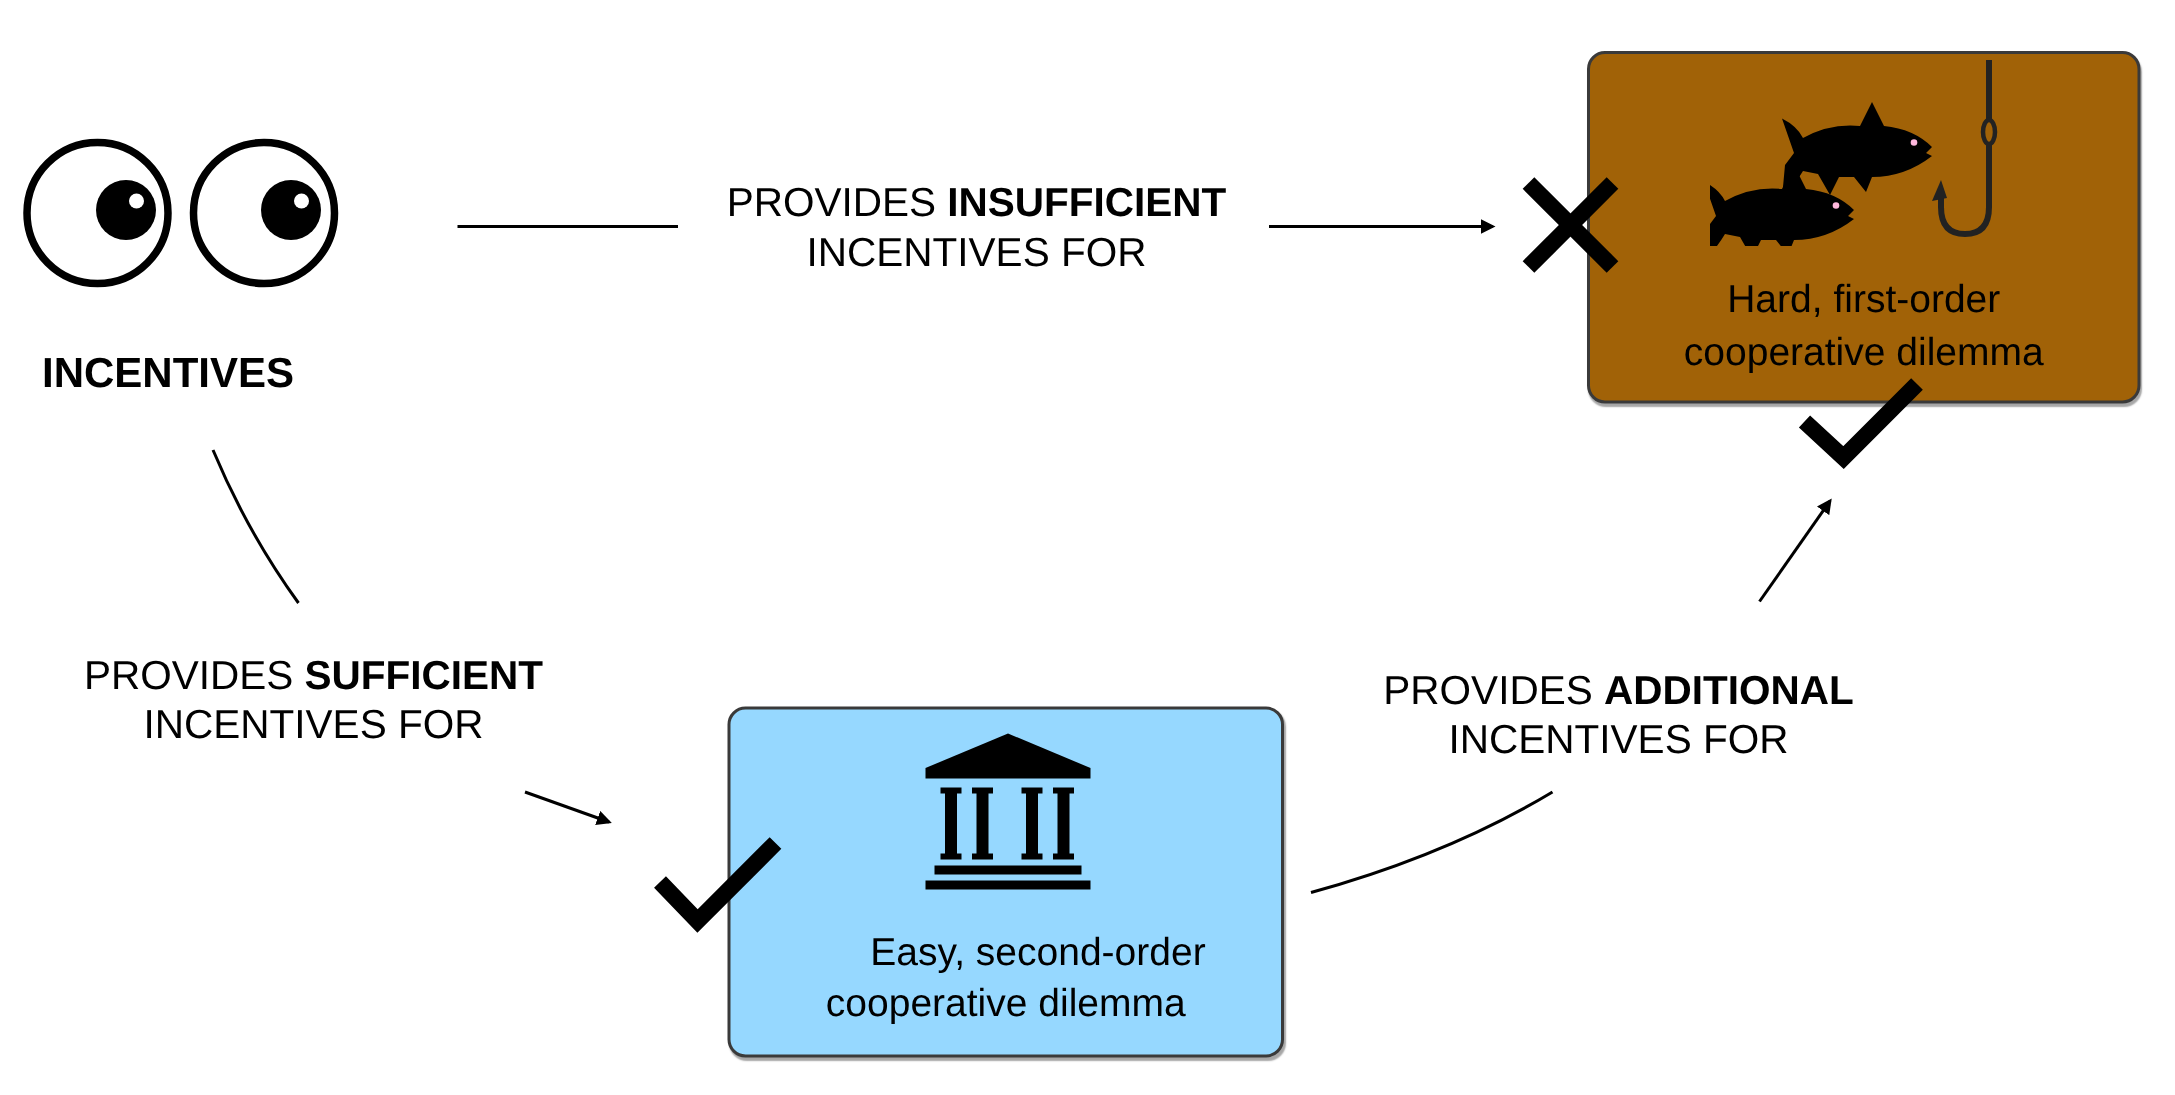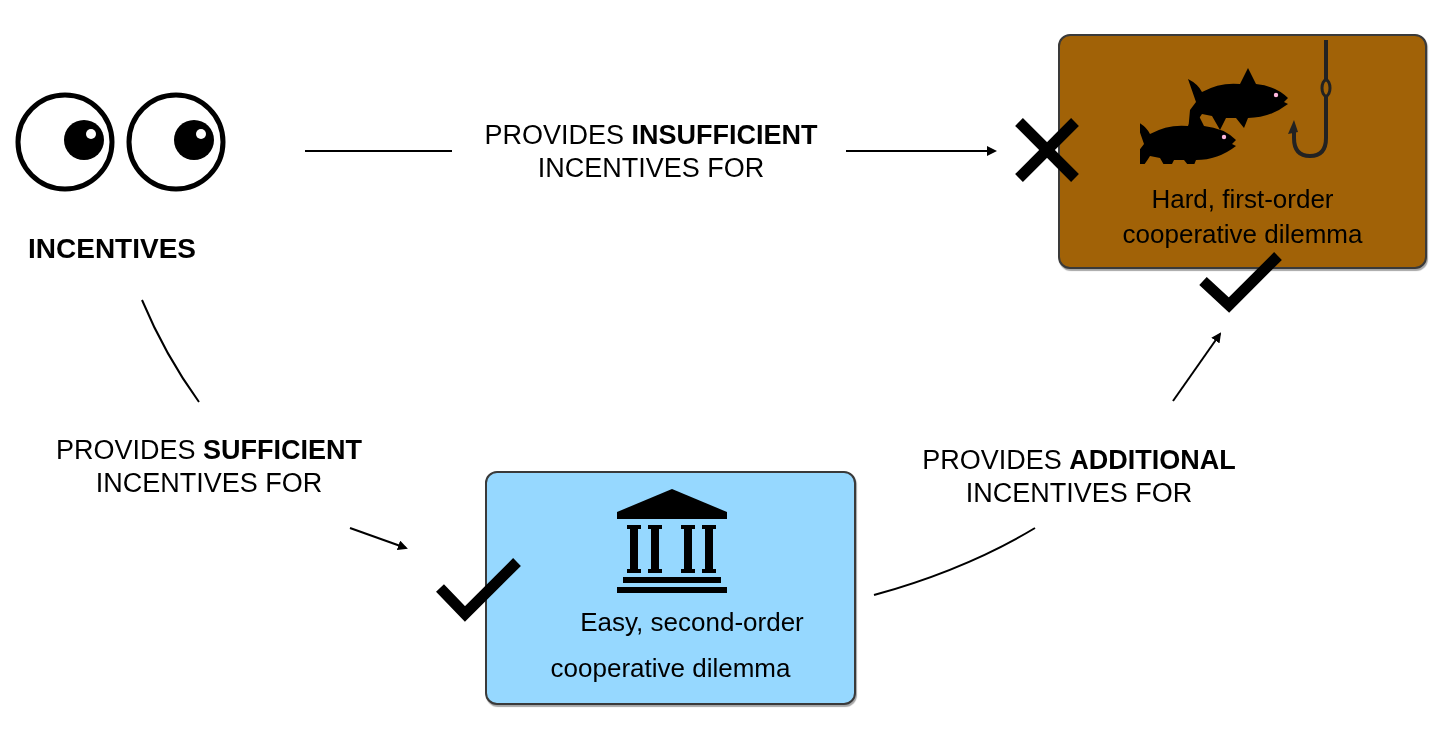--- a/index.html
+++ b/index.html
@@ -50,21 +50,21 @@
     <rect x="33" y="82" width="14" height="4" fill="#000"></rect>
     <rect x="66" y="38" width="14" height="4" fill="#000"></rect>
     <rect x="69" y="40" width="8" height="44" fill="#000"></rect>
     <rect x="66" y="82" width="14" height="4" fill="#000"></rect>
     <rect x="87" y="38" width="14" height="4" fill="#000"></rect>
     <rect x="90" y="40" width="8" height="44" fill="#000"></rect>
     <rect x="87" y="82" width="14" height="4" fill="#000"></rect>
     <rect x="8" y="90" width="98" height="6" fill="#000"></rect>
     <rect x="2" y="100" width="110" height="6" fill="#000"></rect>
   </svg>
-  <div class="box-text" style="top:133px;margin-left:43px;">Easy, second-order</div>
+  <div class="box-text" style="top:145px;margin-left:43px;">Easy, second-order</div>
   <div class="box-text" style="top:179px;">cooperative dilemma</div>
 </div>
 
 <svg class="abs" style="left:10px; top:88px;" width="225" height="110" viewBox="0 0 225 110">
   <g>
     <circle cx="55" cy="54" r="47" fill="#fff" stroke="#000" stroke-width="5"></circle>
     <circle cx="74" cy="52" r="20" fill="#000"></circle>
     <circle cx="81" cy="46" r="5" fill="#fff"></circle>
   </g>
   <g>

